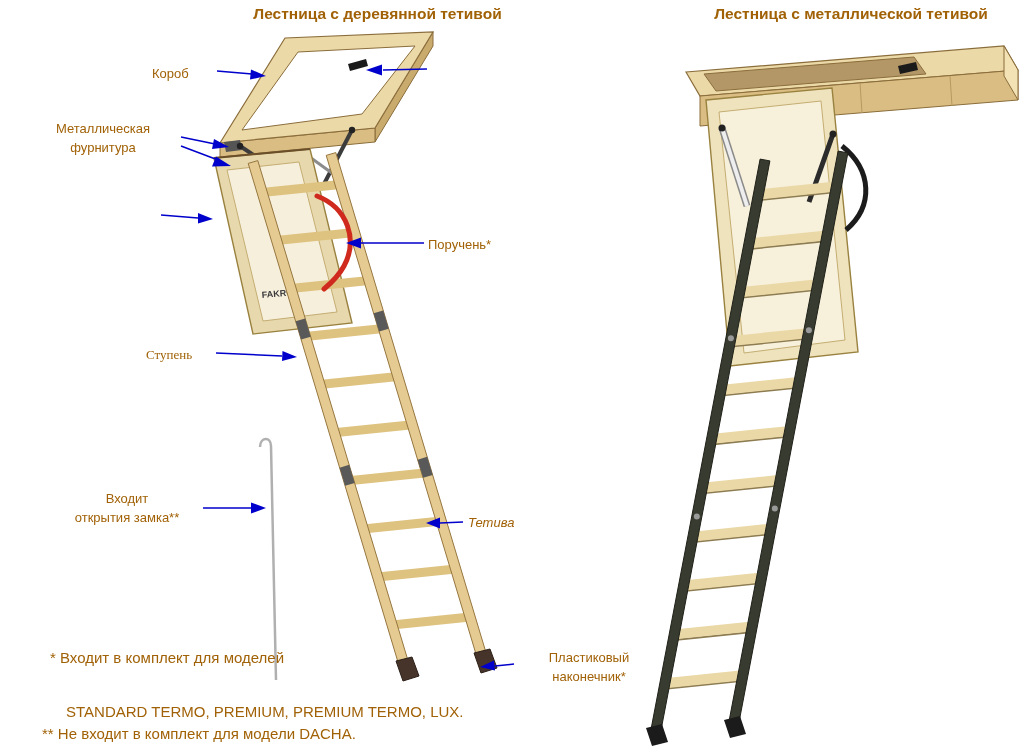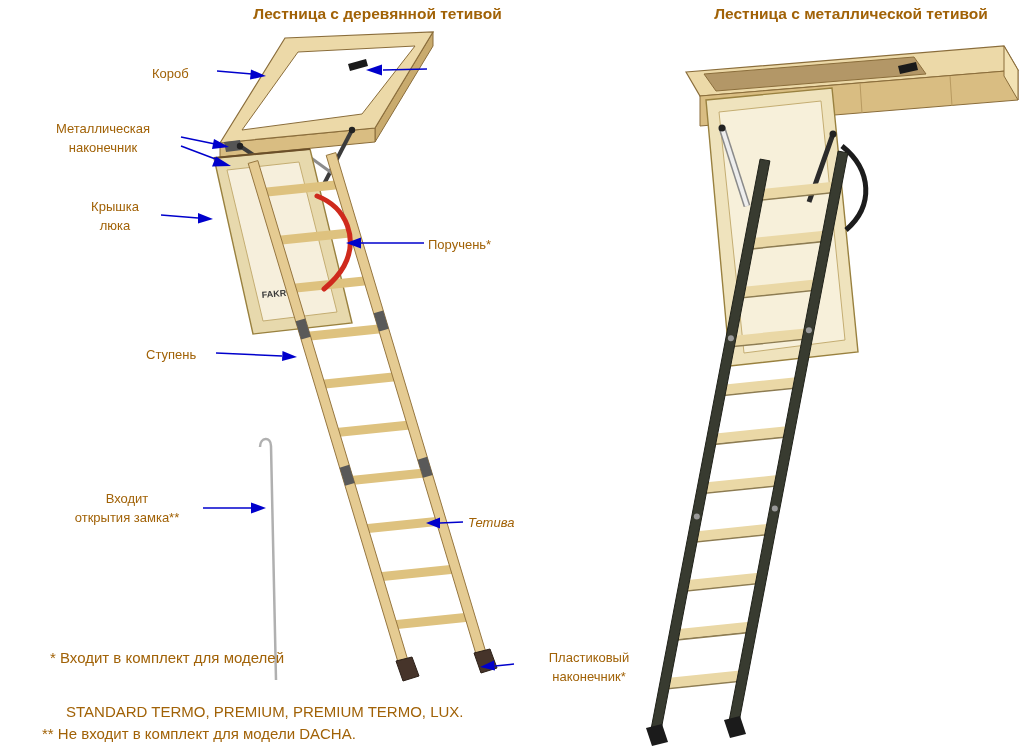--- a/index.html
+++ b/index.html
@@ -175,31 +175,27 @@
       <path class="aline" d="M514,664 L495,666" stroke="#0000cc"></path>
       <polygon points="480,667 494,660.5 495,670.5" fill="#0000cc"></polygon>
     </g>
   </svg>
 
   <div class="lbl" style="left:152px;top:64px;">Короб</div>
 
 
   <div class="lbl c" style="left:28px;top:119px;width:150px;">
     <div>Металлическая</div>
-    <div>наконечник</div>
+    <div>фурнитура</div>
   </div>
 
-  <div class="lbl c" style="left:72px;top:197px;width:86px;">
-    <div>Крышка</div>
-    <div>люка</div>
-  </div>
 
   <div class="lbl" style="left:428px;top:235px;">Поручень*</div>
 
-  <div class="lbl" style="left:146px;top:345px;">Ступень</div>
+  <div class="lbl" style="left:146px;top:345px;font-family:Liberation Serif, serif;">Ступень</div>
 
   <div class="lbl c" style="left:52px;top:489px;width:150px;">
     <div>Входит</div>
     <div>открытия замка**</div>
   </div>
 
   <div class="lbl" style="left:468px;top:513px;font-style:italic;">Тетива</div>
 
   <div class="lbl c" style="left:518px;top:648px;width:142px;">
     <div>Пластиковый</div>

